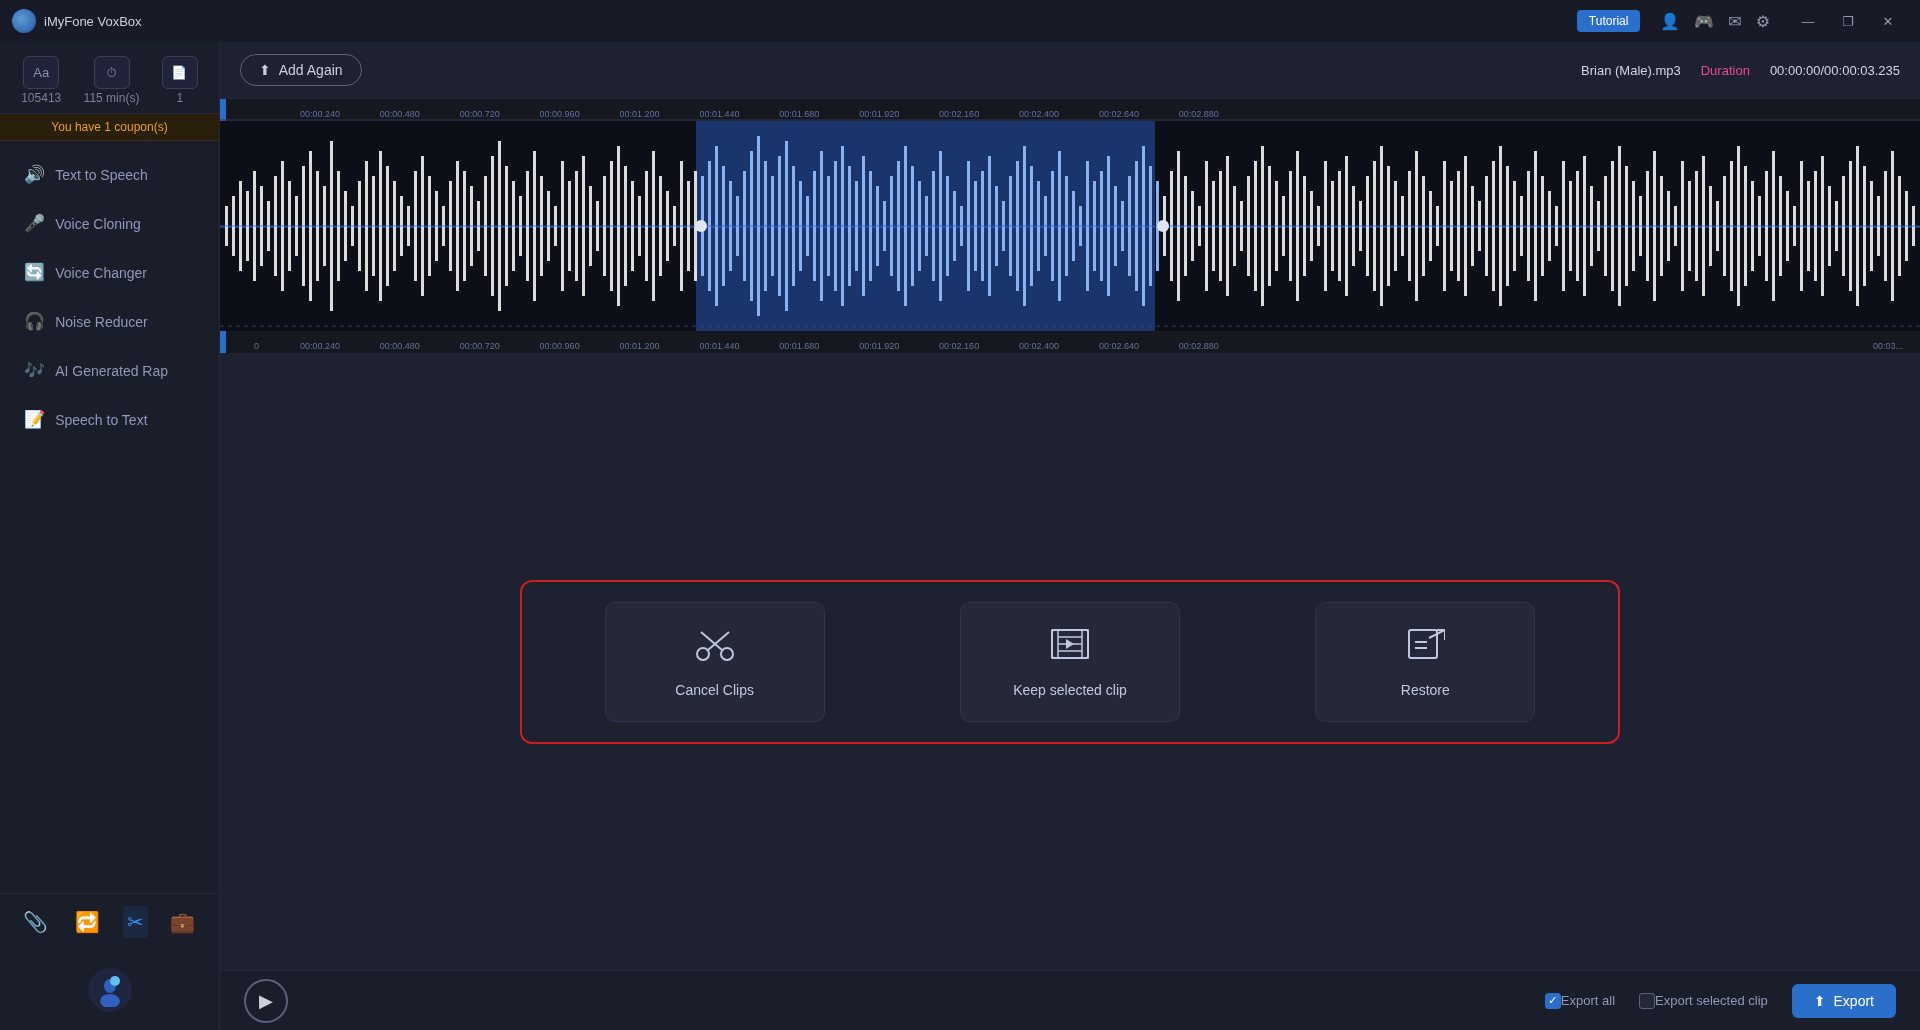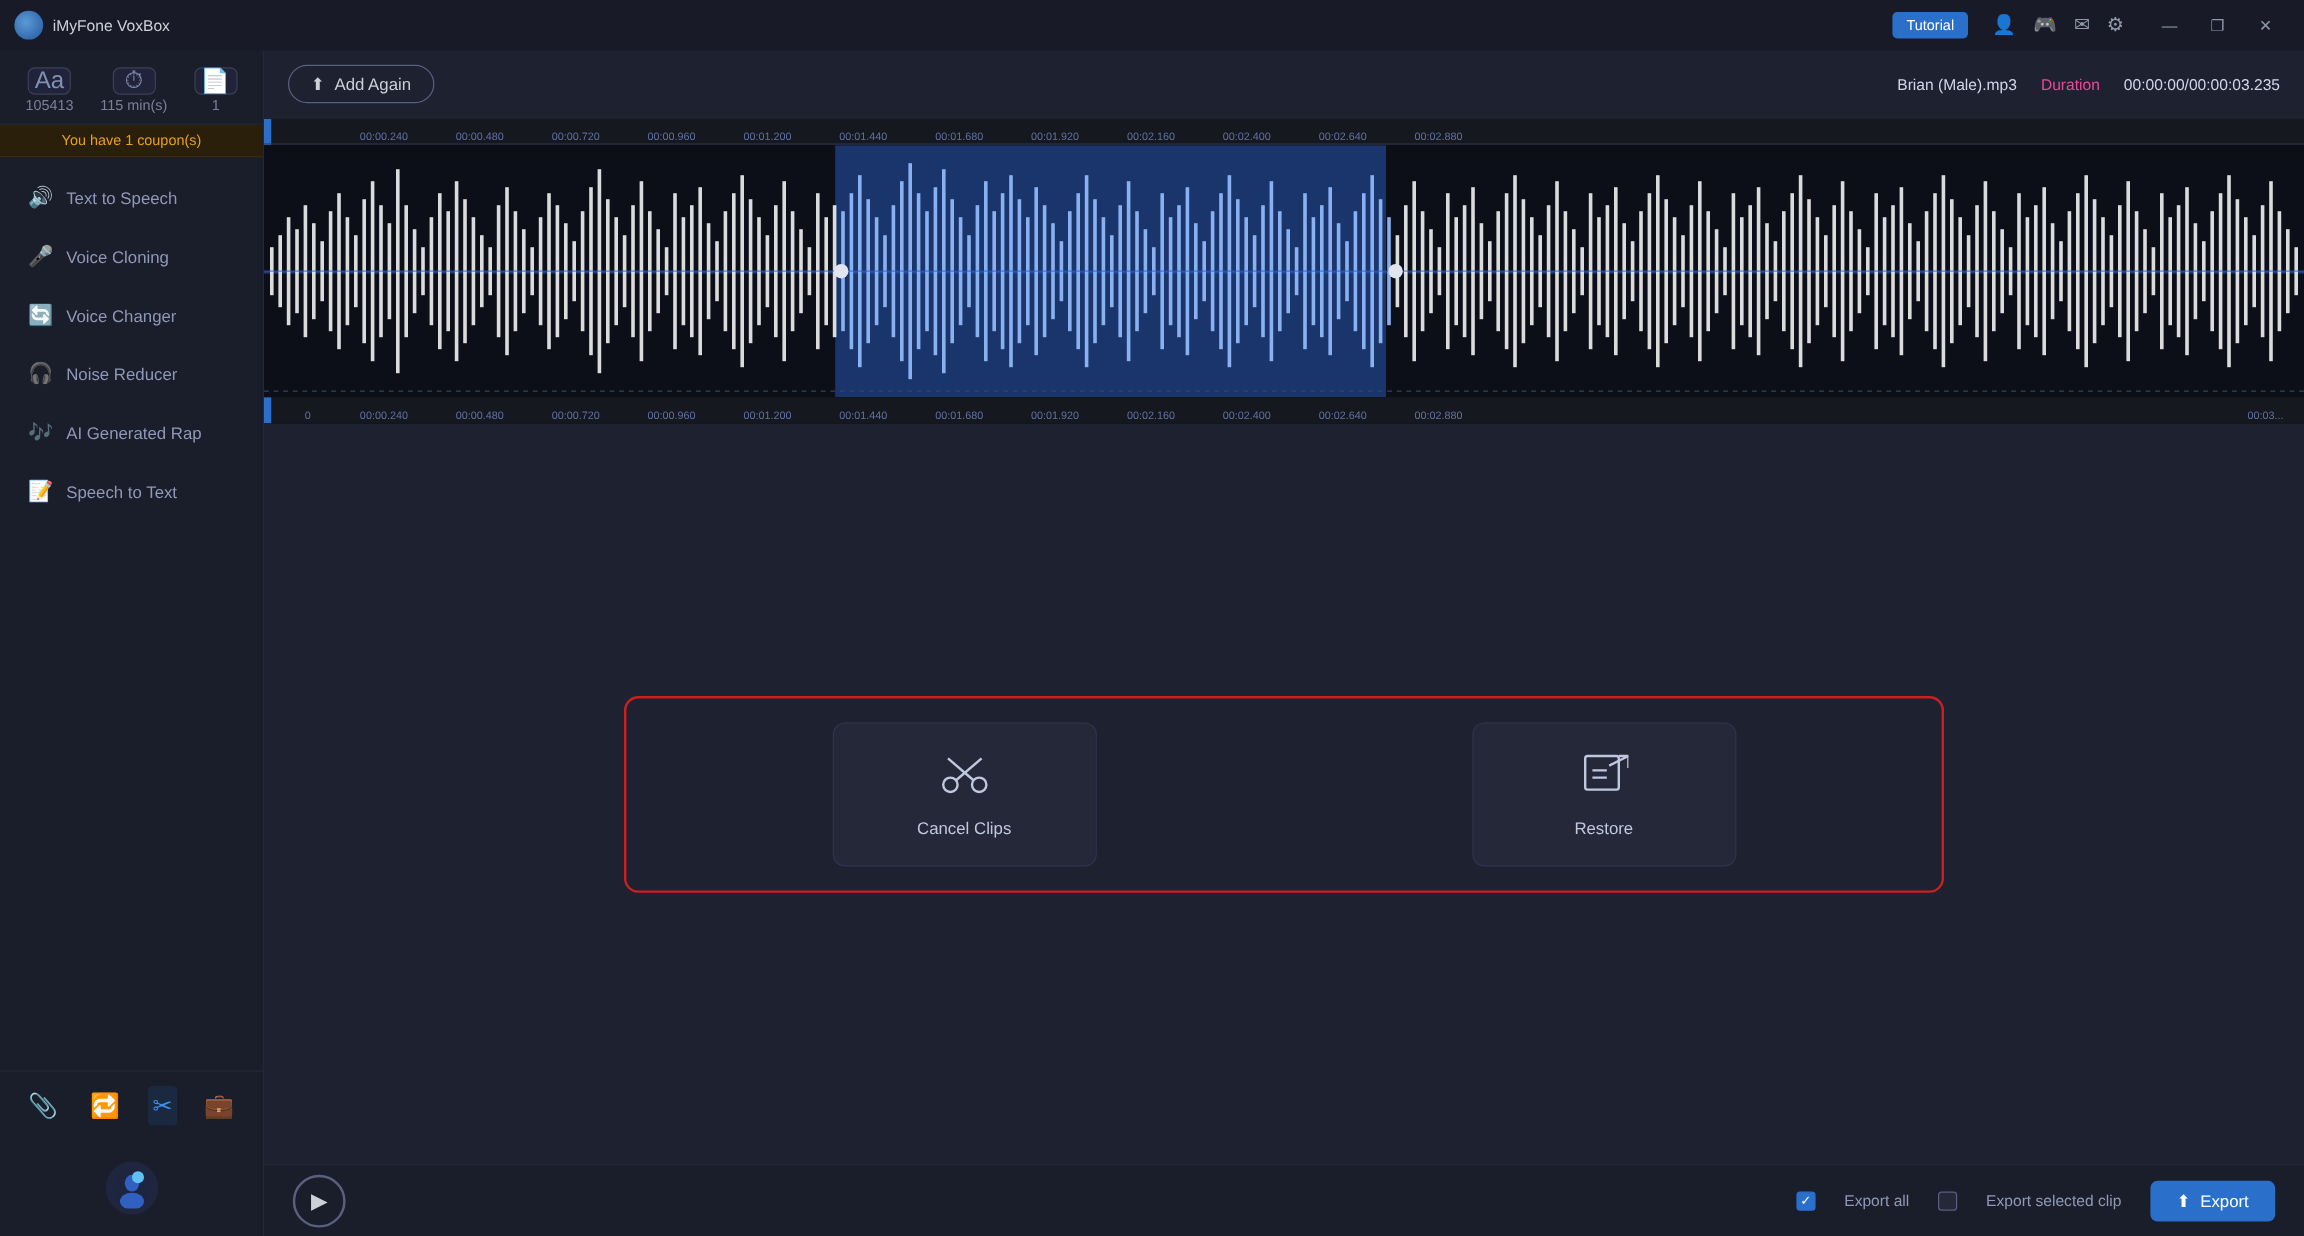--- a/index.html
+++ b/index.html
@@ -104,27 +104,27 @@
       border-bottom: 1px solid #252838;
     }
     .stat-box {
       display: flex;
       flex-direction: column;
       align-items: center;
       gap: 2px;
     }
     .stat-icon {
       width: 36px;
-      height: 23px;
+      height: 33px;
       border: 1.5px solid #3a4058;
       border-radius: 6px;
       display: flex;
       align-items: center;
       justify-content: center;
-      font-size: 20px;
+      font-size: 13px;
       color: #8090b0;
       background: #20233a;
     }
     .stat-value {
       font-size: 12px;
       color: #7a8099;
       text-align: right;
     }
     .coupon-bar {
       background: #2a1f0a;
@@ -373,21 +373,21 @@
     }
     .bottombar-right {
       margin-left: auto;
       display: flex;
       align-items: center;
       gap: 24px;
     }
     .export-option {
       display: flex;
       align-items: center;
-      gap: 24px;
+      gap: 0;
       font-size: 13px;
       color: #9098b8;
       cursor: pointer;
     }
     .checkbox {
       width: 16px;
       height: 16px;
       border: 1.5px solid #5a6080;
       border-radius: 3px;
       background: #252838;
@@ -840,20 +840,34 @@
               <circle cx="8" cy="28" r="6" stroke="#c0c8e0" stroke-width="2"></circle>
               <circle cx="32" cy="28" r="6" stroke="#c0c8e0" stroke-width="2"></circle>
               <line x1="13" y1="24" x2="34" y2="6" stroke="#c0c8e0" stroke-width="2"></line>
               <line x1="27" y1="24" x2="6" y2="6" stroke="#c0c8e0" stroke-width="2"></line>
             </svg>
           </div>
           <span class="action-card-label">Cancel Clips</span>
         </div>
 
 
+        <div class="action-card">
+          <div class="action-card-icon">
+            <svg width="40" height="36" viewBox="0 0 40 36" fill="none">
+              <rect x="2" y="4" width="36" height="28" rx="2" stroke="#c0c8e0" stroke-width="2"></rect>
+              <rect x="2" y="4" width="6" height="28" stroke="#c0c8e0" stroke-width="1.5"></rect>
+              <rect x="32" y="4" width="6" height="28" stroke="#c0c8e0" stroke-width="1.5"></rect>
+              <line x1="8" y1="11" x2="32" y2="11" stroke="#c0c8e0" stroke-width="1.5"></line>
+              <line x1="8" y1="18" x2="32" y2="18" stroke="#c0c8e0" stroke-width="1.5"></line>
+              <line x1="8" y1="25" x2="32" y2="25" stroke="#c0c8e0" stroke-width="1.5"></line>
+              <polygon points="16,13 24,18 16,23" fill="#c0c8e0"></polygon>
+            </svg>
+          </div>
+          <span class="action-card-label">Keep selected clip</span>
+        </div>
 
         <div class="action-card">
           <div class="action-card-icon">
             <svg width="40" height="36" viewBox="0 0 40 36" fill="none">
               <rect x="4" y="4" width="28" height="28" rx="2" stroke="#c0c8e0" stroke-width="2"></rect>
               <polyline points="32,4 40,4 40,14" stroke="#c0c8e0" stroke-width="2" fill="none"></polyline>
               <line x1="24" y1="12" x2="40" y2="4" stroke="#c0c8e0" stroke-width="2"></line>
               <line x1="10" y1="16" x2="22" y2="16" stroke="#c0c8e0" stroke-width="2"></line>
               <line x1="10" y1="22" x2="22" y2="22" stroke="#c0c8e0" stroke-width="2"></line>
             </svg>

